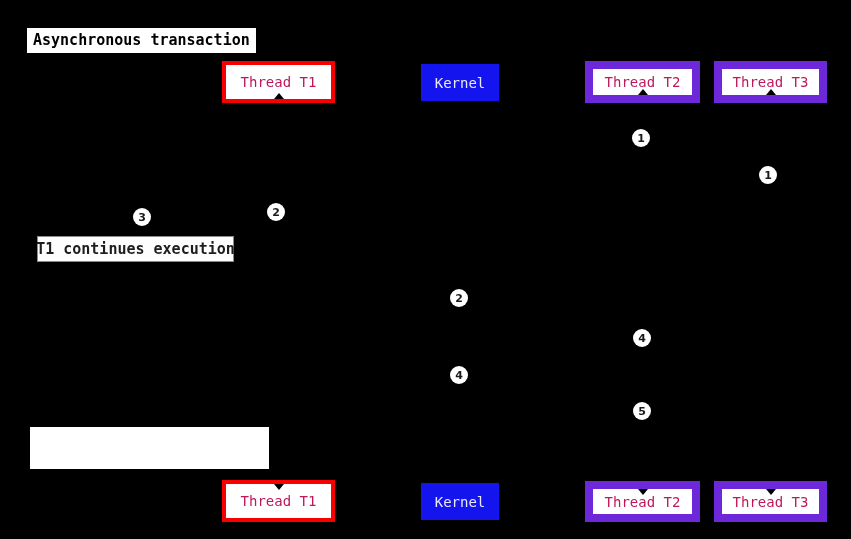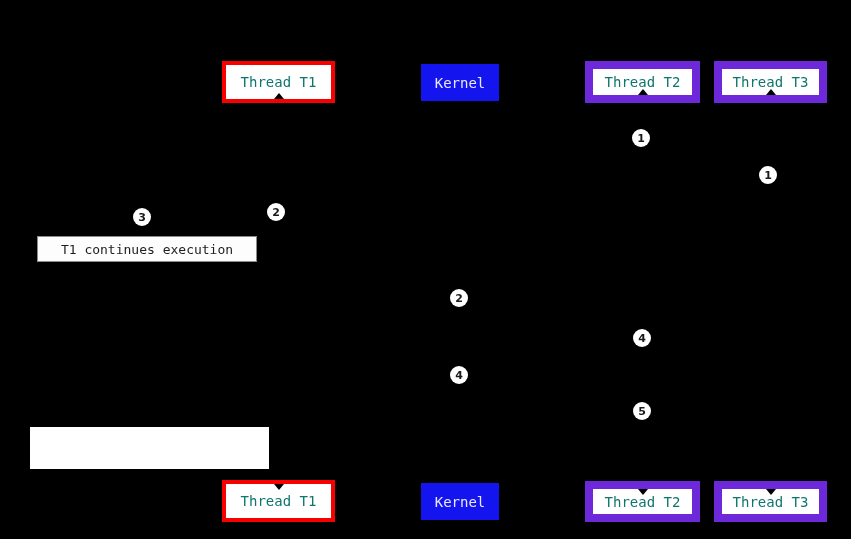--- a/index.html
+++ b/index.html
@@ -35,21 +35,21 @@
 
   
   .pbox {
     position: absolute;
     box-sizing: border-box;
     background: #ffffff;
     display: flex;
     align-items: center;
     justify-content: center;
     font-size: 14px;
-    color: #0f766e;
+    color: #be185d;
     white-space: nowrap;
   }
   .border-red  { border: 4px solid #f80000; }
   .border-blue { border: 8px solid #6d28d9; }
   .kernel {
     background: #1414ee;
     color: #e9e9ff;
     border: none;
   }
 
@@ -103,43 +103,45 @@
   
   .note {
     position: absolute;
     box-sizing: border-box;
     background: #fdfdfd;
     border: 1px solid #8a8a8a;
   }
   .note-t1 {
     left: 37px;
     top: 236px;
-    width: 220px;
+    width: 197px;
     height: 26px;
     color: #1d1d1d;
-    font-size: 13px;
+    font-size: 15px;
     display: flex;
     align-items: center;
     justify-content: center;
     white-space: nowrap;
+    font-weight: bold;
   }
   .note-blank {
     left: 30px;
     top: 427px;
     width: 239px;
     height: 42px;
     background: #ffffff;
     border: none;
   }
 </style>
 </head>
 <body>
 
 <div class="canvas">
 
+  <div class="title-box">Asynchronous transaction</div>
 
   <div class="pbox border-red pos-t1-top">
     <span>Thread T1</span>
     <span class="notch notch-bottom"></span>
   </div>
 
   <div class="pbox kernel pos-kernel-top">
     <span>Kernel</span>
   </div>
 

